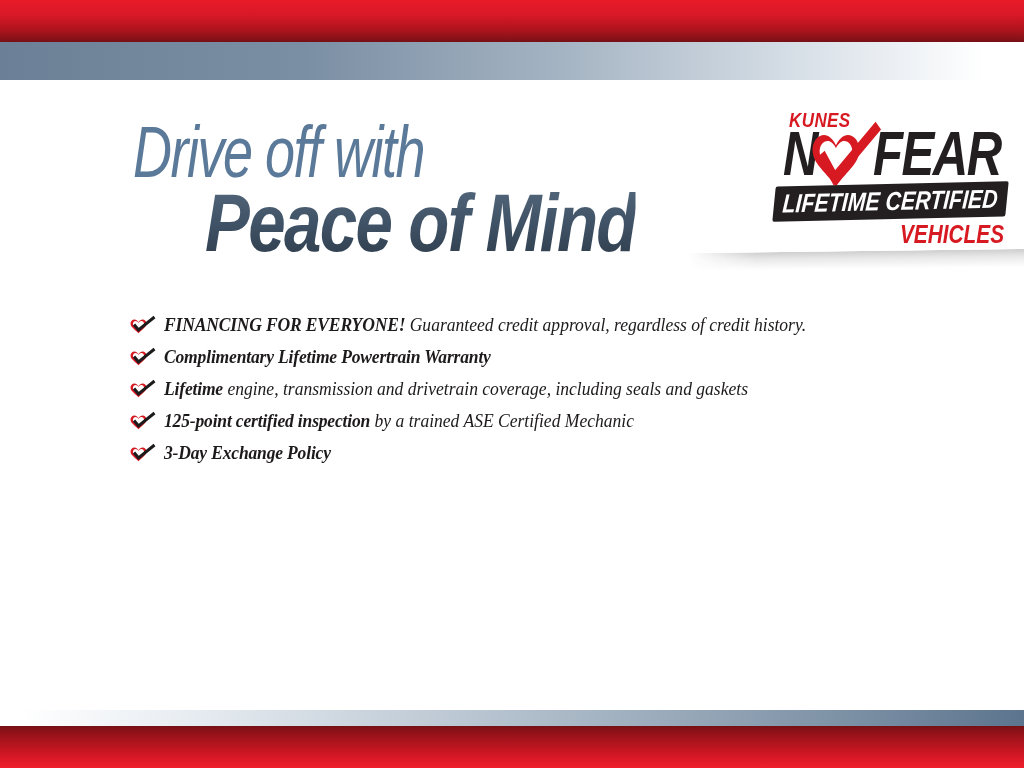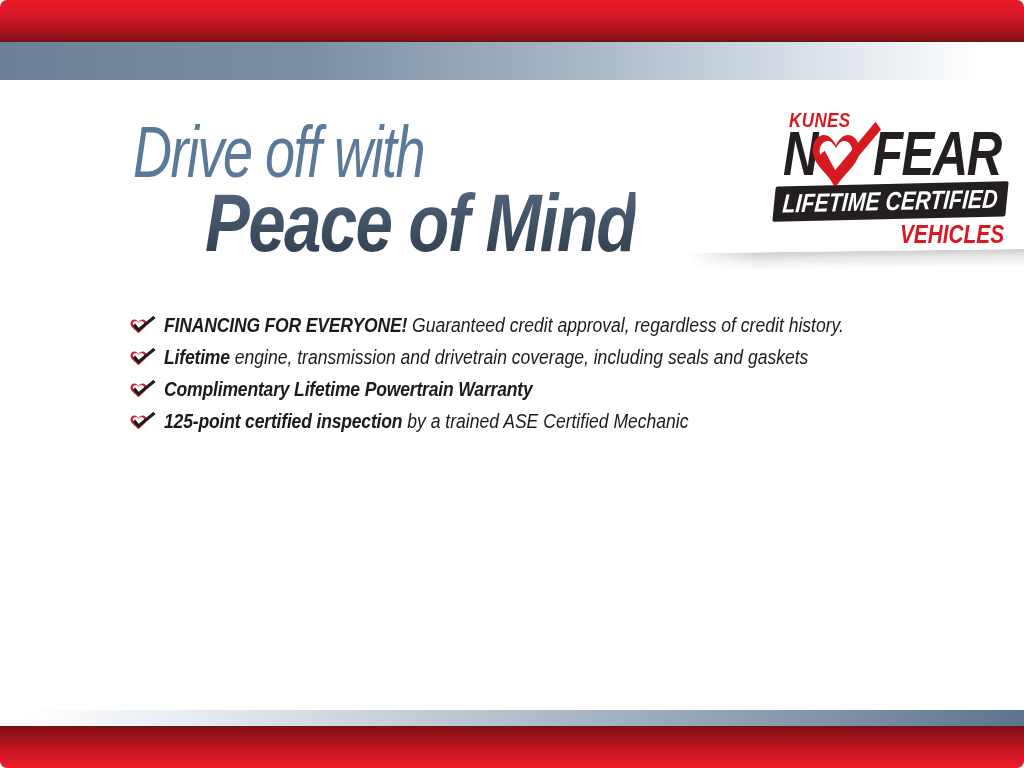--- a/index.html
+++ b/index.html
@@ -2,21 +2,21 @@
 <html><head>
 <meta charset="utf-8">
 <style>
   html, body { margin: 0; padding: 0; }
   body {
     width: 1024px; height: 768px;
     background: #ffffff;
     font-family: "Liberation Sans", sans-serif;
     overflow: hidden;
   }
-  .stage { position: absolute; top: 0; left: 0; width: 1024px; height: 768px; overflow: hidden; border-radius: 7px; }
+  .stage { position: absolute; top: 0; left: 0; width: 1024px; height: 768px; overflow: hidden; }
 
   
   .band-top-red {
     position: absolute; left: 0; top: 0; width: 1024px; height: 42px;
     background: linear-gradient(180deg, #e81a29 0%, #d91827 35%, #b0141d 70%, #8c1218 90%, #751015 100%);
   }
   .band-top-steel {
     position: absolute; left: 0; top: 42px; width: 1024px; height: 38px;
     background: linear-gradient(90deg, #6b8096 0%, #7b8fa4 30%, #a5b4c3 55%, #d7dfe7 78%, #ffffff 96%);
   }
@@ -91,21 +91,21 @@
     font-size: 26px; line-height: 26px; font-weight: 700; font-style: italic;
     color: #d71a22; transform: scaleX(0.80); transform-origin: 0 0; white-space: nowrap;
   }
 
   
   .benefits {
     position: absolute; left: 130px; top: 314px; width: 830px;
     list-style: none; margin: 0; padding: 0;
   }
   .benefit {
-    display: flex; align-items: flex-start; gap: 8px; margin-bottom: 10px;
+    display: flex; align-items: flex-start; gap: 8px; margin-bottom: 10px; font-family: Liberation Serif, serif;
   }
   .hc-icon { width: 26px; height: 21px; margin-top: 1px; flex: none; }
   .benefit-text {
     font-size: 19.5px; line-height: 22px; font-style: italic; color: #1d1a1b;
     transform: scaleX(0.90); transform-origin: 0 0; white-space: nowrap;
   }
   .benefit-text b { font-weight: 700; letter-spacing: -0.2px; }
   .divider { color: #a7a9ac; font-weight: 700; margin: 0 7px; }
   .subline { margin-top: 5px; white-space: nowrap; }
 </style>
@@ -149,33 +149,41 @@
           <polyline points="8,19 17,30 49,4" stroke="#1d1a1b" stroke-width="6" fill="none"></polyline>
         </svg>
       <span class="benefit-text"><b>FINANCING FOR EVERYONE!</b><span> Guaranteed credit approval, regardless of credit history.</span></span>
     </li>
     <li class="benefit">
       <svg class="hc-icon" viewBox="0 0 52 42" aria-hidden="true">
           <path d="M16,6.5 C14,3 10.8,1 7.9,1 C3.5,1 0,4.5 0,8.9 C0,16.3 7.8,19.6 16,28.5 C24.2,19.6 32,16.3 32,8.9 C32,4.5 28.5,1 24.1,1 C21.2,1 18,3 16,6.5 Z" transform="translate(1,8)" fill="#d71a22"></path>
           <path d="M16,6.5 C14,3 10.8,1 7.9,1 C3.5,1 0,4.5 0,8.9 C0,16.3 7.8,19.6 16,28.5 C24.2,19.6 32,16.3 32,8.9 C32,4.5 28.5,1 24.1,1 C21.2,1 18,3 16,6.5 Z" transform="translate(1,8) translate(4.8,3.5) scale(0.70)" fill="#ffffff"></path>
           <polyline points="8,19 17,30 49,4" stroke="#1d1a1b" stroke-width="6" fill="none"></polyline>
         </svg>
-      <span class="benefit-text"><b>Lifetime</b><span> engine, transmission and drivetrain coverage, including seals and gaskets</span></span>
+      <span class="benefit-text"><b>Complimentary Lifetime Powertrain Warranty</b><span></span></span>
     </li>
     <li class="benefit">
       <svg class="hc-icon" viewBox="0 0 52 42" aria-hidden="true">
           <path d="M16,6.5 C14,3 10.8,1 7.9,1 C3.5,1 0,4.5 0,8.9 C0,16.3 7.8,19.6 16,28.5 C24.2,19.6 32,16.3 32,8.9 C32,4.5 28.5,1 24.1,1 C21.2,1 18,3 16,6.5 Z" transform="translate(1,8)" fill="#d71a22"></path>
           <path d="M16,6.5 C14,3 10.8,1 7.9,1 C3.5,1 0,4.5 0,8.9 C0,16.3 7.8,19.6 16,28.5 C24.2,19.6 32,16.3 32,8.9 C32,4.5 28.5,1 24.1,1 C21.2,1 18,3 16,6.5 Z" transform="translate(1,8) translate(4.8,3.5) scale(0.70)" fill="#ffffff"></path>
           <polyline points="8,19 17,30 49,4" stroke="#1d1a1b" stroke-width="6" fill="none"></polyline>
         </svg>
-      <span class="benefit-text"><b>Complimentary Lifetime Powertrain Warranty</b><span></span></span>
+      <span class="benefit-text"><b>Lifetime</b><span> engine, transmission and drivetrain coverage, including seals and gaskets</span></span>
     </li>
     <li class="benefit">
       <svg class="hc-icon" viewBox="0 0 52 42" aria-hidden="true">
           <path d="M16,6.5 C14,3 10.8,1 7.9,1 C3.5,1 0,4.5 0,8.9 C0,16.3 7.8,19.6 16,28.5 C24.2,19.6 32,16.3 32,8.9 C32,4.5 28.5,1 24.1,1 C21.2,1 18,3 16,6.5 Z" transform="translate(1,8)" fill="#d71a22"></path>
           <path d="M16,6.5 C14,3 10.8,1 7.9,1 C3.5,1 0,4.5 0,8.9 C0,16.3 7.8,19.6 16,28.5 C24.2,19.6 32,16.3 32,8.9 C32,4.5 28.5,1 24.1,1 C21.2,1 18,3 16,6.5 Z" transform="translate(1,8) translate(4.8,3.5) scale(0.70)" fill="#ffffff"></path>
           <polyline points="8,19 17,30 49,4" stroke="#1d1a1b" stroke-width="6" fill="none"></polyline>
         </svg>
       <span class="benefit-text"><b>125-point certified inspection</b><span> by a trained ASE Certified Mechanic</span></span>
     </li>
+    <li class="benefit">
+      <svg class="hc-icon" viewBox="0 0 52 42" aria-hidden="true">
+          <path d="M16,6.5 C14,3 10.8,1 7.9,1 C3.5,1 0,4.5 0,8.9 C0,16.3 7.8,19.6 16,28.5 C24.2,19.6 32,16.3 32,8.9 C32,4.5 28.5,1 24.1,1 C21.2,1 18,3 16,6.5 Z" transform="translate(1,8)" fill="#d71a22"></path>
+          <path d="M16,6.5 C14,3 10.8,1 7.9,1 C3.5,1 0,4.5 0,8.9 C0,16.3 7.8,19.6 16,28.5 C24.2,19.6 32,16.3 32,8.9 C32,4.5 28.5,1 24.1,1 C21.2,1 18,3 16,6.5 Z" transform="translate(1,8) translate(4.8,3.5) scale(0.70)" fill="#ffffff"></path>
+          <polyline points="8,19 17,30 49,4" stroke="#1d1a1b" stroke-width="6" fill="none"></polyline>
+        </svg>
+      <span class="benefit-text"><b>3-Day Exchange Policy</b><span></span></span>
+    </li>
   </ul>
 
 </div>
 
 </body></html>

